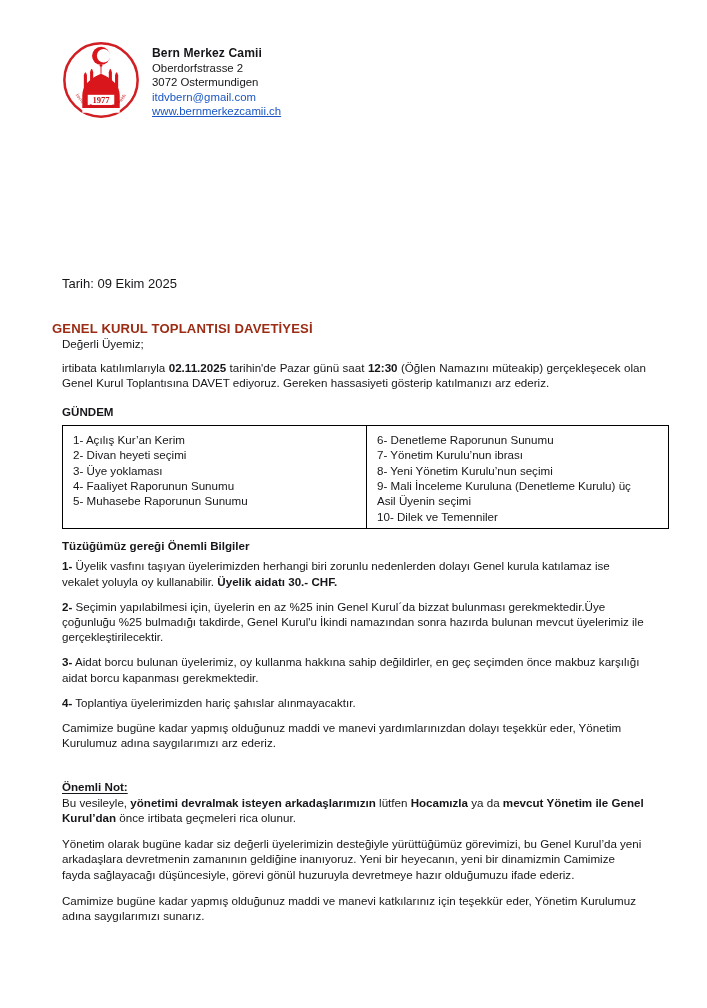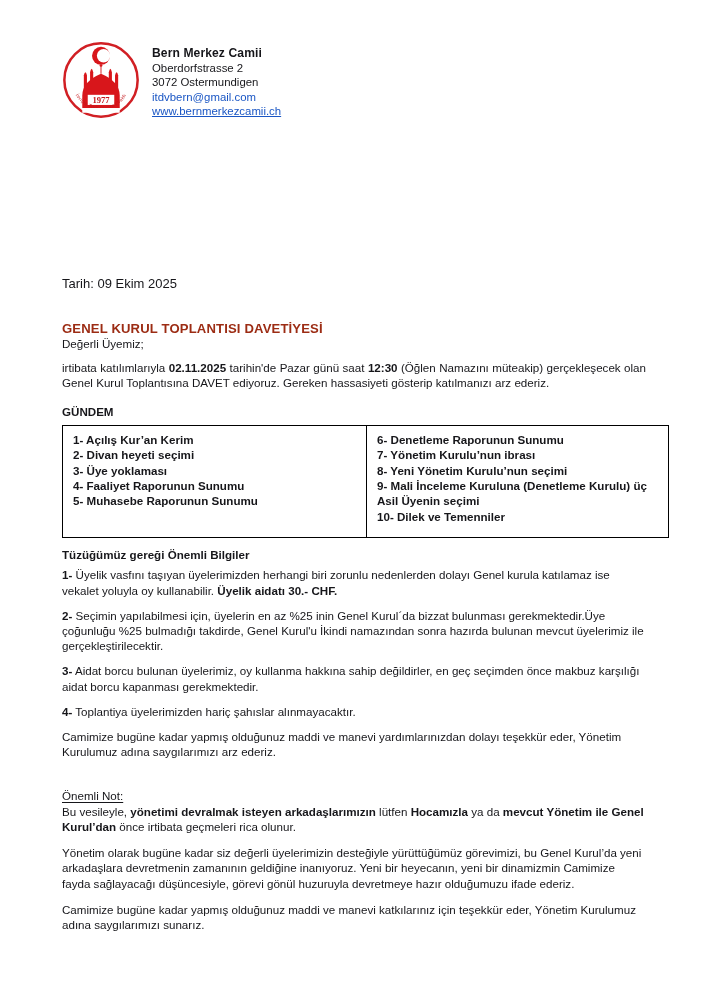--- a/index.html
+++ b/index.html
@@ -57,21 +57,21 @@
   
   .date {
     position: absolute;
     left: 62px;
     top: 276px;
     font-size: 13px;
     color: #16161a;
   }
   .doc-title {
     position: absolute;
-    left: 62px;
+    left: 52px;
     top: 321px;
     font-size: 13.1px;
     font-weight: bold;
     color: #9c2c14;
     letter-spacing: .15px;
   }
 
   .content {
     position: absolute;
     left: 62px;
@@ -101,39 +101,38 @@
   
   .agenda {
     border-collapse: collapse;
     width: 584px;
     table-layout: fixed;
     margin-bottom: 9px;
   }
   .agenda td {
     border: 1px solid #000000;
     vertical-align: top;
-    padding: 6px 0 13px 10px;
+    padding: 6px 0 4px 10px;
     font-size: 11.6px;
     line-height: 15.4px;
-    font-weight: bold;
   }
   .agenda td.col-left  { width: 293px; }
   .agenda td.col-right { width: 291px; }
   .agenda li { list-style: none; }
   .agenda ul { margin: 0; padding: 0; }
 
   
   .info-item { margin-bottom: 10px; }
   .info-item:last-child { margin-bottom: 0; }
   .plain-para { margin-bottom: 10px; }
 
   .block-gap-lg { height: 19px; }
 
   .note-head {
-    font-weight: normal;
+    font-weight: bold;
     text-decoration: underline;
     text-underline-offset: 2px;
   }
   .note-body { margin-bottom: 11px; }
 </style>
 </head>
 <body>
 
 <div class="page">
 

